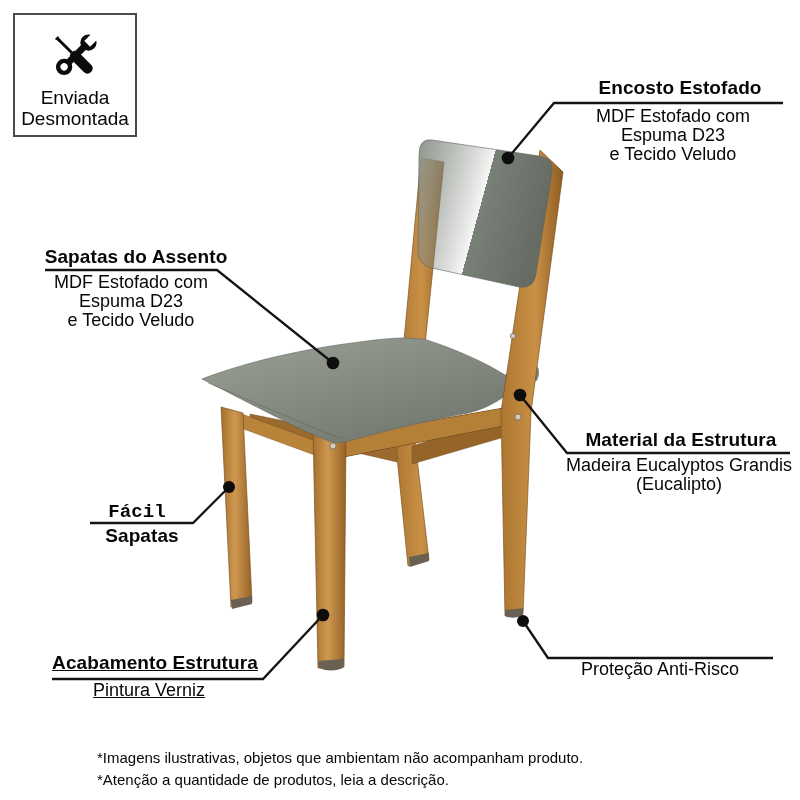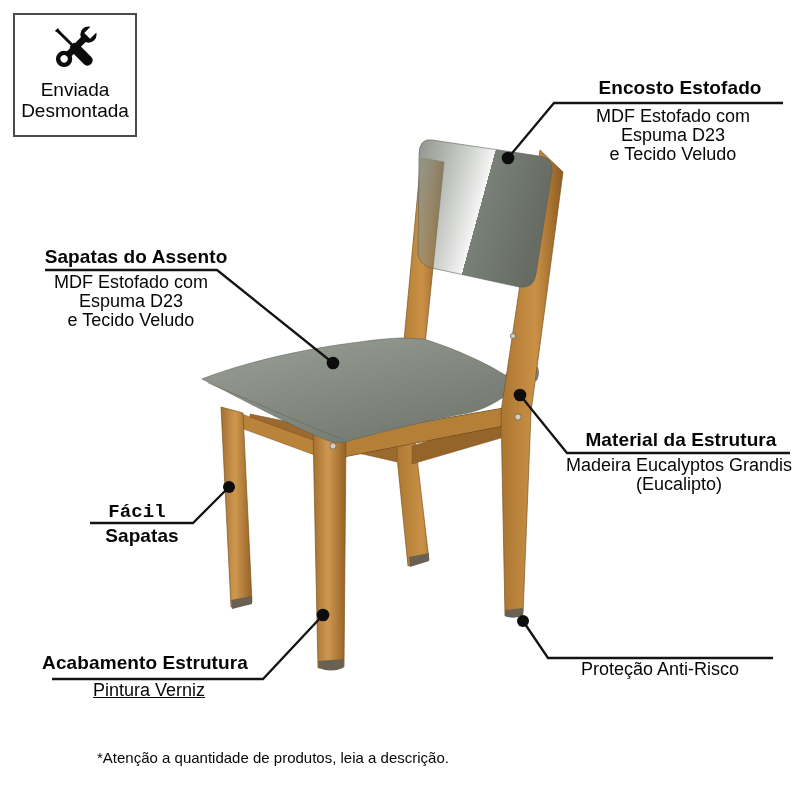--- a/index.html
+++ b/index.html
@@ -4,21 +4,21 @@
 <style>
   html,body{margin:0;padding:0;background:#ffffff;}
   .canvas{position:relative;width:800px;height:800px;background:#ffffff;overflow:hidden;
           font-family:"Liberation Sans","DejaVu Sans",sans-serif;color:#070707;}
   .art{position:absolute;left:0;top:0;}
   .label{position:absolute;text-align:center;line-height:19px;}
   .title{font-weight:bold;font-size:19px;letter-spacing:0.1px;}
   .desc{font-size:18px;line-height:19px;}
   .badge{position:absolute;left:13px;top:13px;width:124px;height:124px;border:2px solid #4b4b4b;
          box-sizing:border-box;display:flex;flex-direction:column;align-items:center;justify-content:flex-start;
-         padding-top:4px;background:#fff;}
+         padding-top:12px;background:#fff;}
   .badge-text{font-size:19px;line-height:21px;text-align:center;margin-top:2px;}
   .footnotes{position:absolute;left:97px;top:747px;font-size:15px;line-height:22px;text-align:left;white-space:nowrap;}
 </style>
 </head>
 <body>
 
 <div class="canvas">
 
   <svg class="art" width="800" height="800" viewBox="0 0 800 800">
     <defs>
@@ -152,26 +152,27 @@
 
   <div class="label title" style="left:551px;top:430px;width:260px;">Material da Estrutura</div>
   <div class="label desc" style="left:547px;top:456px;width:264px;">
     <div>Madeira Eucalyptos Grandis</div>
     <div>(Eucalipto)</div>
   </div>
 
   <div class="label title" style="left:57px;top:503px;width:160px;font-family:Liberation Mono, monospace;">Fácil</div>
   <div class="label title" style="left:62px;top:526px;width:160px;">Sapatas</div>
 
-  <div class="label title" style="left:15px;top:653px;width:260px;">Acabamento Estrutura</div>
+  <div class="label title" style="left:25px;top:653px;width:260px;text-decoration:underline;">Acabamento Estrutura</div>
   <div class="label desc" style="left:19px;top:681px;width:260px;text-decoration:underline;">
     <div>Pintura Verniz</div>
   </div>
 
   <div class="label desc" style="left:530px;top:660px;width:260px;">
     <div>Proteção Anti-Risco</div>
   </div>
 
   <div class="footnotes">
+    <div>*Imagens ilustrativas, objetos que ambientam não acompanham produto.</div>
     <div>*Atenção a quantidade de produtos, leia a descrição.</div>
   </div>
 
 </div>
 
 </body></html>

